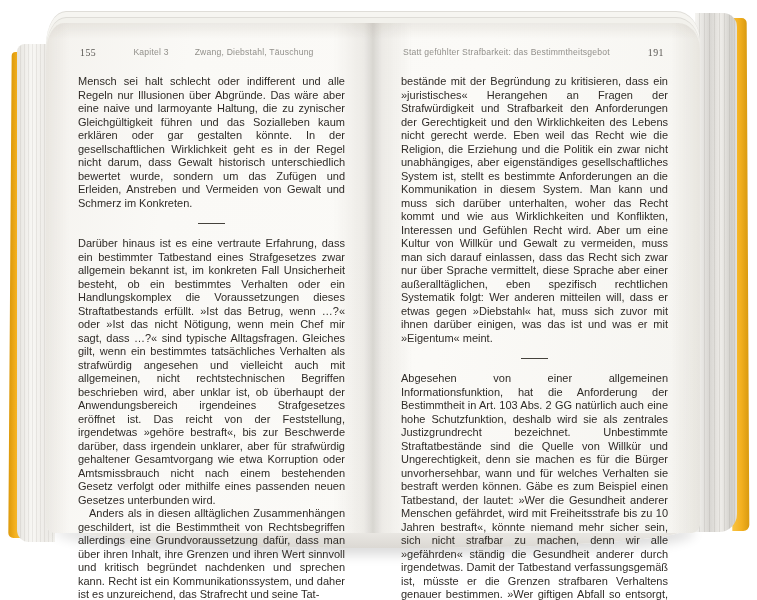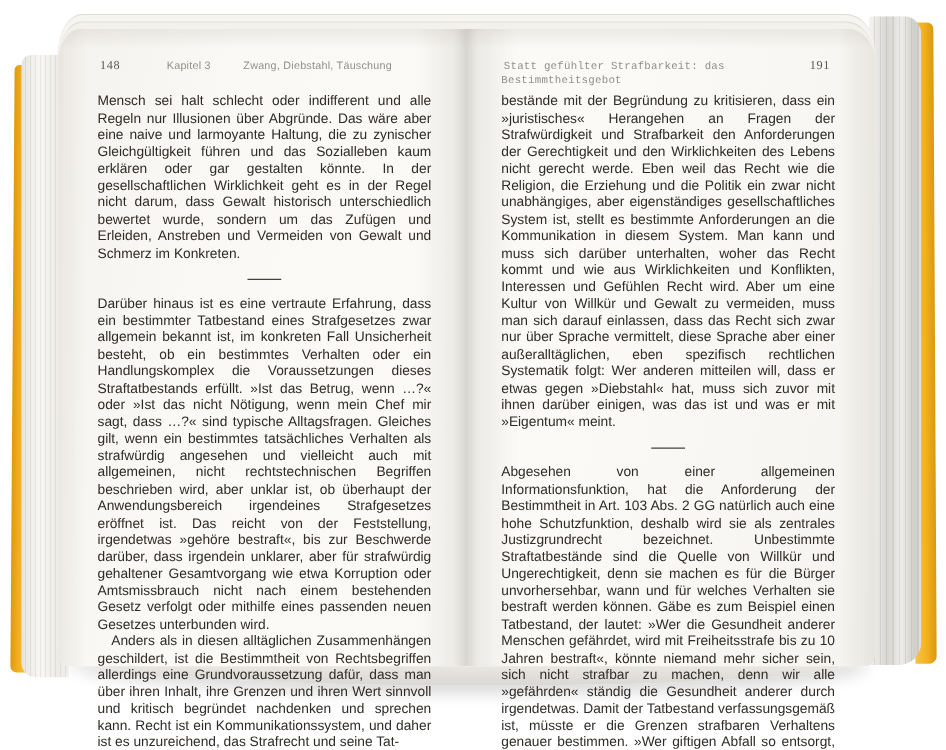--- a/index.html
+++ b/index.html
@@ -89,21 +89,21 @@
 
   .page-header{position:relative;height:13px;margin-bottom:15px;
     font-size:8.6px;color:#92908b;letter-spacing:0.2px;}
   .page-num{
     position:absolute;top:0;
     font-family:"Liberation Serif", serif;font-size:9.8px;color:#5a5753;letter-spacing:0.5px;
   }
   .page-num.outer-left{left:2px;}
   .page-num.outer-right{right:4px;}
   .chapter-line{display:flex;justify-content:center;gap:26px;padding-left:24px;}
-  .running-line{padding-left:2px;padding-right:40px;font-family:Liberation Mono, monospace;}
+  .running-line{padding-left:2px;padding-right:40px;}
 
   .body-text{
     font-family:Liberation Sans, sans-serif;
     font-size:11px;line-height:13.5px;color:#2f2b27;
     text-align:justify;hyphens:auto;-webkit-hyphens:auto;
   }
   .body-text p{margin:0;}
   .body-text p.indent{text-indent:11px;}
   .section-rule{width:27px;height:1.4px;background:#45423c;margin:13px auto;}
 </style>
@@ -122,21 +122,21 @@
 
     <div class="sheet-1"></div>
     <div class="sheet-2"></div>
 
     <div class="bottom-edge"></div>
 
     <div class="spread">
 
       <div class="page page-left">
         <div class="page-header">
-          <span class="page-num outer-left">148</span>
+          <span class="page-num outer-left">155</span>
           <span class="chapter-line">
             <span>Kapitel 3</span>
             <span>Zwang, Diebstahl, Täuschung</span>
           </span>
         </div>
         <div class="body-text">
           <p>Mensch sei halt schlecht oder indifferent und alle Regeln nur Illusionen über Abgründe. Das wäre aber eine naive und larmoyante Haltung, die zu zynischer Gleichgültigkeit führen und das Sozialleben kaum erklären oder gar gestalten könnte. In der gesellschaftlichen Wirklichkeit geht es in der Regel nicht darum, dass Gewalt historisch unterschiedlich bewertet wurde, sondern um das Zufügen und Erleiden, Anstreben und Vermeiden von Gewalt und Schmerz im Konkreten.</p>
           <div class="section-rule"></div>
           <p>Darüber hinaus ist es eine vertraute Erfahrung, dass ein bestimmter Tatbestand eines Strafgesetzes zwar allgemein bekannt ist, im konkreten Fall Unsicherheit besteht, ob ein bestimmtes Verhalten oder ein Handlungskomplex die Voraussetzungen dieses Straftatbestands erfüllt. »Ist das Betrug, wenn …?« oder »Ist das nicht Nötigung, wenn mein Chef mir sagt, dass …?« sind typische Alltagsfragen. Gleiches gilt, wenn ein bestimmtes tatsächliches Verhalten als strafwürdig angesehen und vielleicht auch mit allgemeinen, nicht rechtstechnischen Begriffen beschrieben wird, aber unklar ist, ob überhaupt der Anwendungsbereich irgendeines Strafgesetzes eröffnet ist. Das reicht von der Feststellung, irgendetwas »gehöre bestraft«, bis zur Beschwerde darüber, dass irgendein unklarer, aber für strafwürdig gehaltener Gesamtvorgang wie etwa Korruption oder Amtsmissbrauch nicht nach einem bestehenden Gesetz verfolgt oder mithilfe eines passenden neuen Gesetzes unterbunden wird.</p>
           <p class="indent">Anders als in diesen alltäglichen Zusammenhängen geschildert, ist die Bestimmtheit von Rechtsbegriffen allerdings eine Grundvoraussetzung dafür, dass man über ihren Inhalt, ihre Grenzen und ihren Wert sinnvoll und kritisch begründet nachdenken und sprechen kann. Recht ist ein Kommunikationssystem, und daher ist es unzureichend, das Strafrecht und seine Tat-</p>

